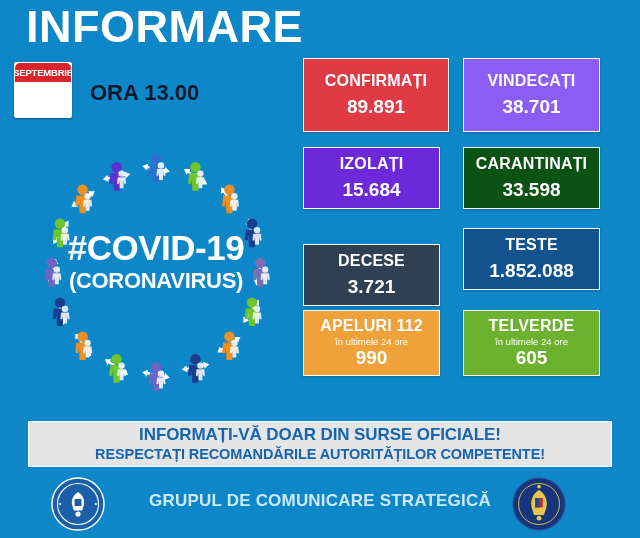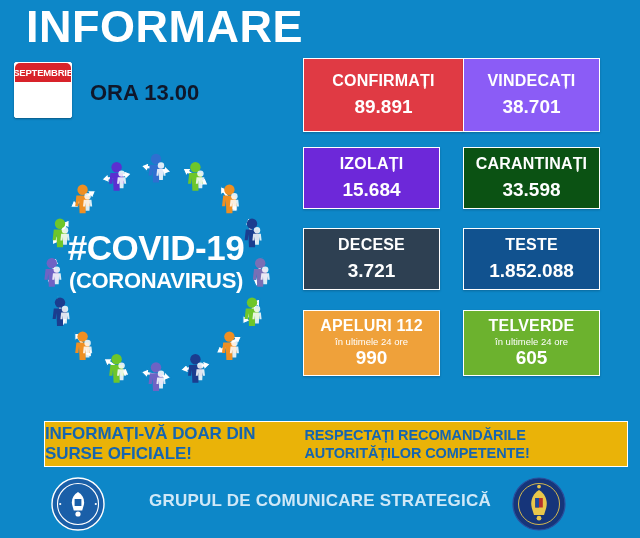--- a/index.html
+++ b/index.html
@@ -76,36 +76,36 @@
   }
   .stat .val {
     font-size: 19px; font-weight: bold; line-height: 22px; margin-top: 6px;
   }
   .stat .note {
     font-size: 9.5px; font-weight: normal; line-height: 11px; margin-top: 1px;
   }
   .stat.with-note .val { margin-top: 0; }
 
   
-  #box-confirmati   { left: 303px; top: 58px;  width: 161px; height: 74px; background: #e03a44; }
+  #box-confirmati   { left: 303px; top: 58px;  width: 146px; height: 74px; background: #e03a44; }
   #box-vindecati    { left: 463px; top: 58px;  width: 137px; height: 74px; background: #8b5cf6; }
   #box-izolati      { left: 303px; top: 147px; width: 137px; height: 62px; background: #6d28d9; }
   #box-carantinati  { left: 463px; top: 147px; width: 137px; height: 62px; background: #0b5213; }
-  #box-decese       { left: 303px; top: 228px; width: 137px; height: 62px; background: #2e4052; }
+  #box-decese       { left: 303px; top: 244px; width: 137px; height: 62px; background: #2e4052; }
   #box-teste        { left: 463px; top: 228px; width: 137px; height: 62px; background: #11528f; }
   #box-apeluri      { left: 303px; top: 310px; width: 137px; height: 66px; background: #efa13a; }
   #box-telverde     { left: 463px; top: 310px; width: 137px; height: 66px; background: #6cb22e; }
 
   
   #banner {
-    position: absolute; left: 44px; top: 421px;
+    position: absolute; left: 28px; top: 421px;
     width: 584px; height: 46px;
-    background: #eab308;
+    background: #e5e5e5;
     border: 1px solid #ffffff;
-    display: flex; flex-direction: row;
+    display: flex; flex-direction: column;
     align-items: center; justify-content: center;
     color: #1565b0;
   }
   #banner-l1 { font-size: 17px; font-weight: bold; line-height: 20px; letter-spacing: -0.1px; }
   #banner-l2 { font-size: 14.5px; font-weight: bold; line-height: 18px; letter-spacing: -0.1px; }
 
   
   #footer-text {
     position: absolute; left: 0; top: 491px; width: 640px;
     text-align: center;

